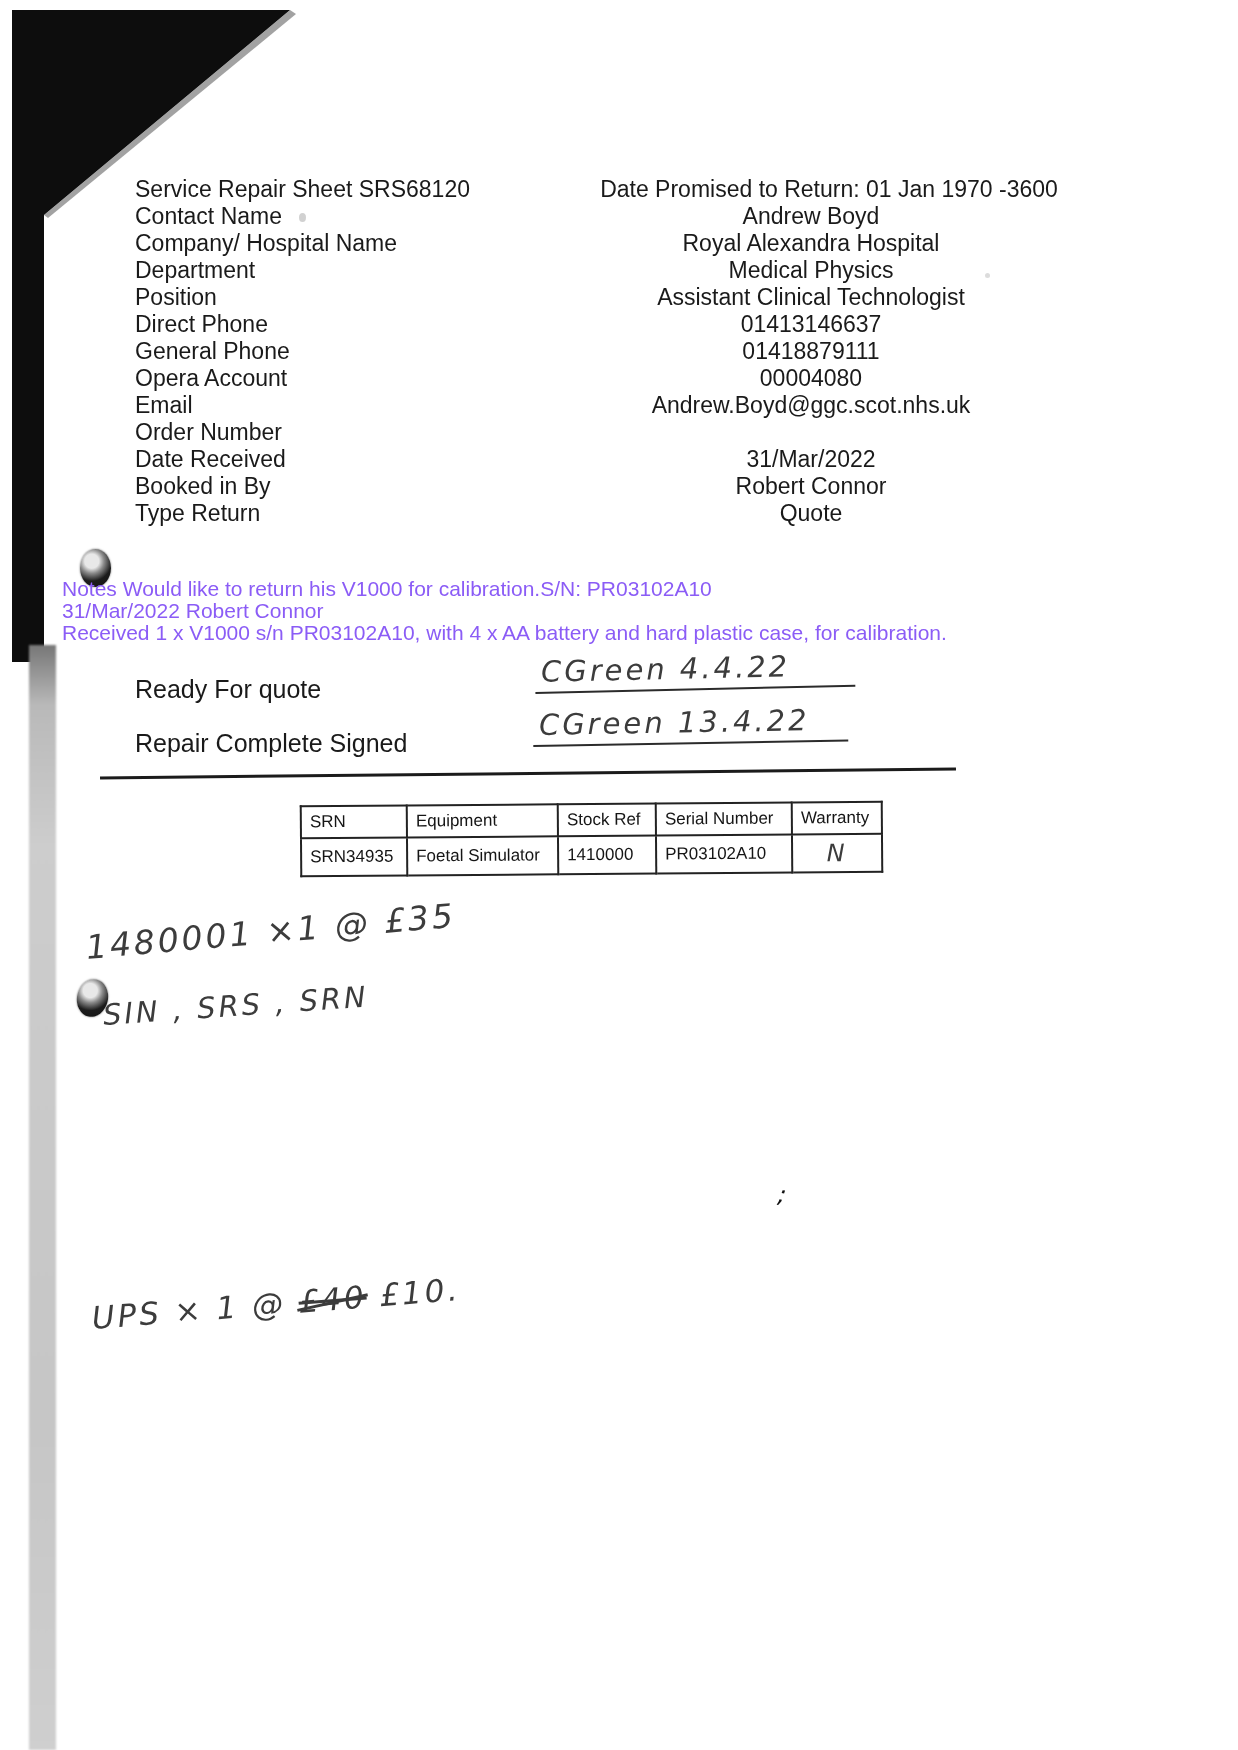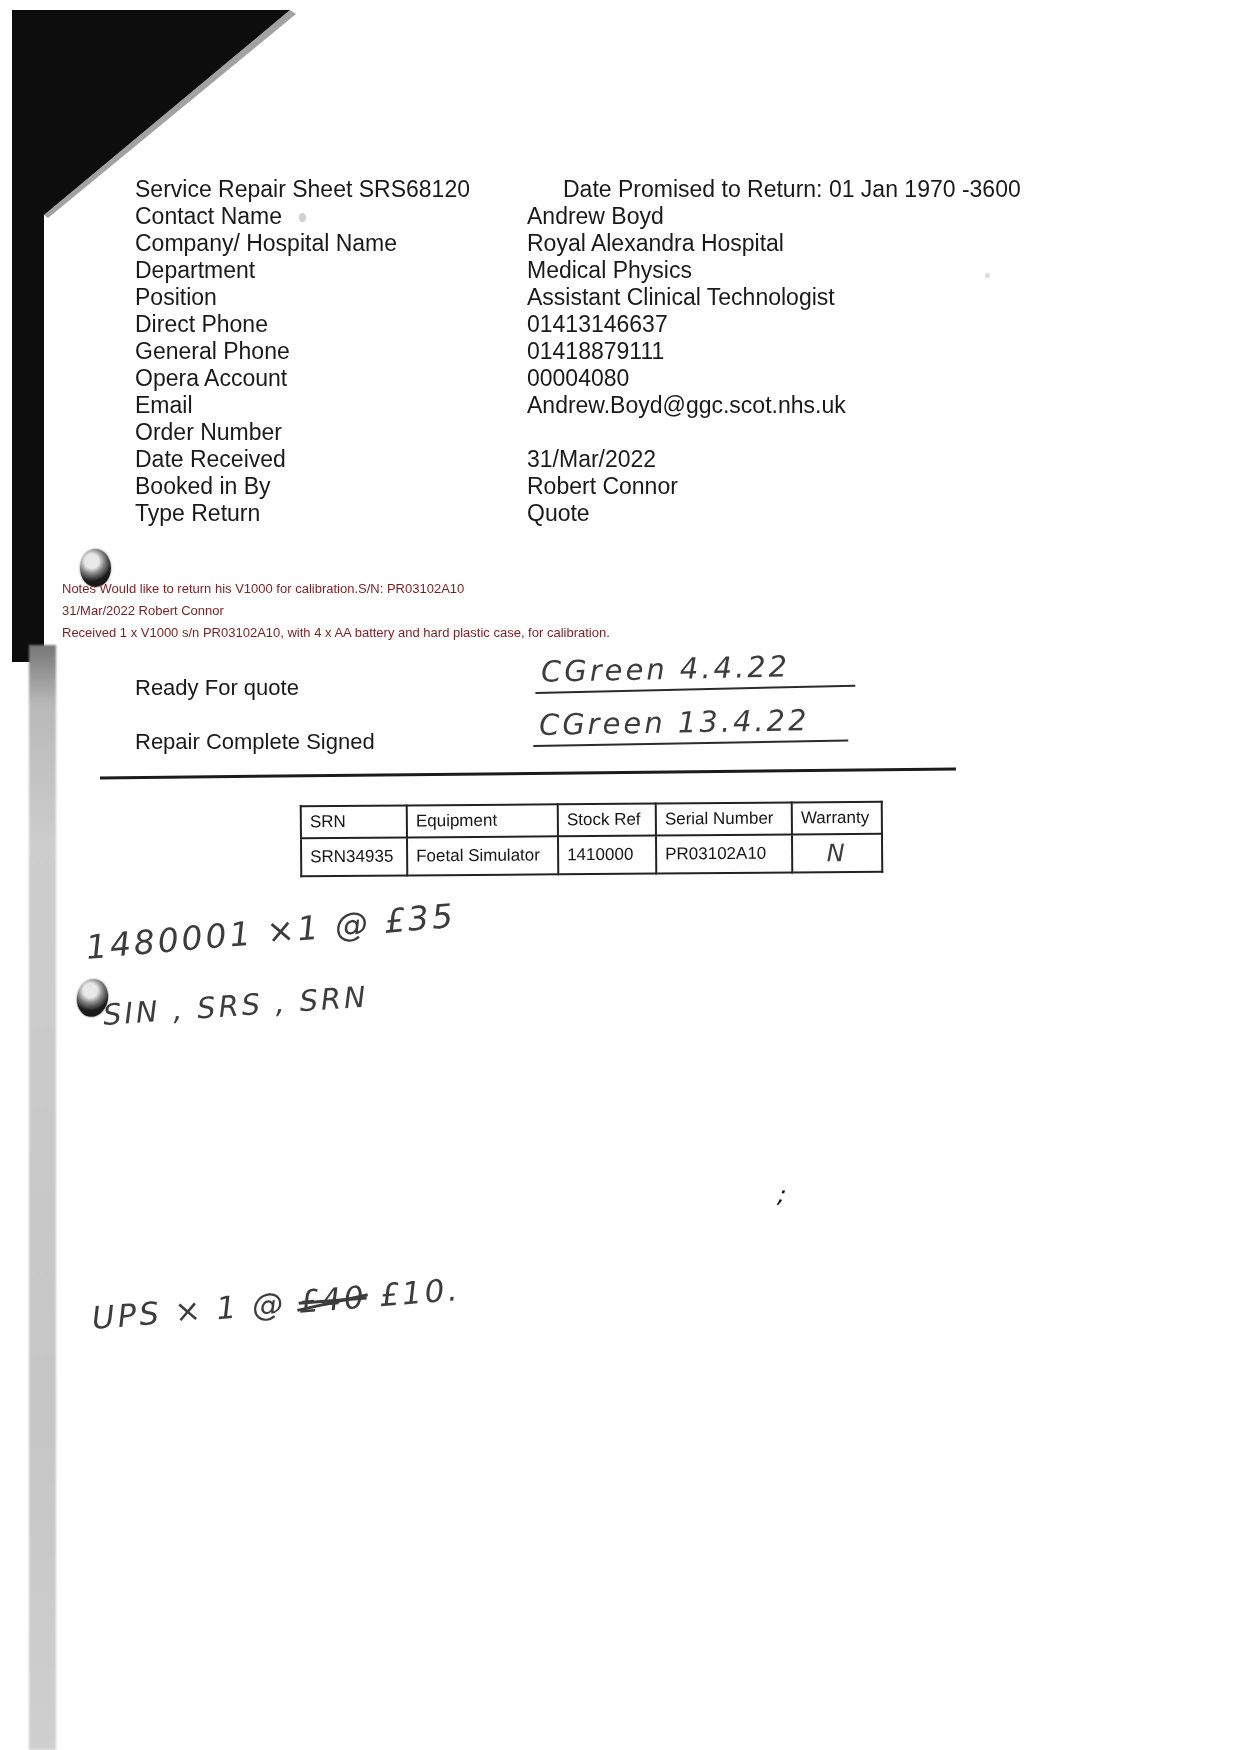--- a/index.html
+++ b/index.html
@@ -22,28 +22,28 @@
   .punch-1{left:80px;top:549px;}
   .punch-2{left:77px;top:979px;transform:rotate(12deg);}
   .scan-speck{position:absolute;background:#9a9a9a;border-radius:50%;}
   .speck-1{left:299px;top:213px;width:7px;height:9px;opacity:.45;}
   .speck-2{left:985px;top:273px;width:5px;height:5px;opacity:.35;}
 
   
   .fields{position:absolute;left:135px;top:176px;width:960px;}
   .frow{display:flex;line-height:27px;font-size:23px;}
   .flabel{width:392px;flex:0 0 392px;}
-  .fvalue{flex:1;}
+  .fvalue{flex:1;text-align:center;}
   .fvalue.indent{padding-left:36px;}
 
   
-  .notes{position:absolute;left:62px;top:578px;width:1050px;font-size:13px;line-height:22px;color:#7f1d1d;}
+  .notes{position:absolute;left:62px;top:578px;width:1050px;font-size:21px;line-height:22px;color:#8b5cf6;}
 
   
-  .signoff-label{position:absolute;font-size:22px;text-align:right;}
+  .signoff-label{position:absolute;font-size:25px;text-align:right;}
   .ready-label{left:135px;top:675px;}
   .repair-label{left:135px;top:729px;}
   .hw{
     font-family:"DejaVu Sans", sans-serif;font-style:italic;color:#3c3c3c;
     letter-spacing:3px;transform-origin:left center;white-space:nowrap;
   }
   .sig{position:absolute;font-size:29px;border-bottom:2.5px solid #2b2b2b;padding:0 14px 3px 6px;}
   .sig-ready{left:535px;top:655px;min-width:300px;transform:rotate(-1.3deg);}
   .sig-repair{left:533px;top:708px;min-width:295px;transform:rotate(-1deg);}
   .divider{position:absolute;left:100px;top:772px;width:856px;height:2.5px;background:#1b1b1b;transform:rotate(-0.6deg);}

